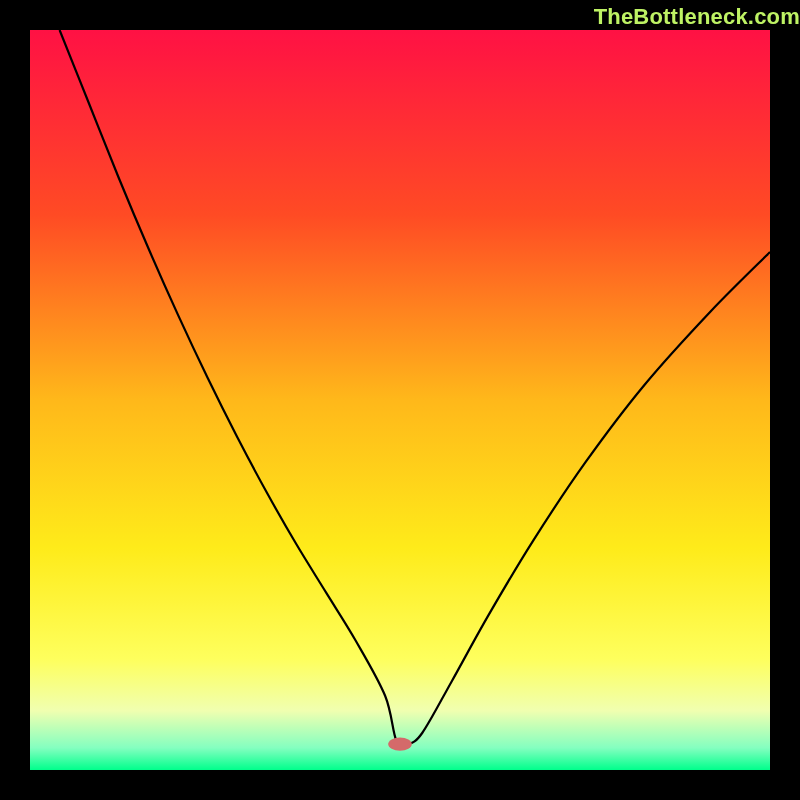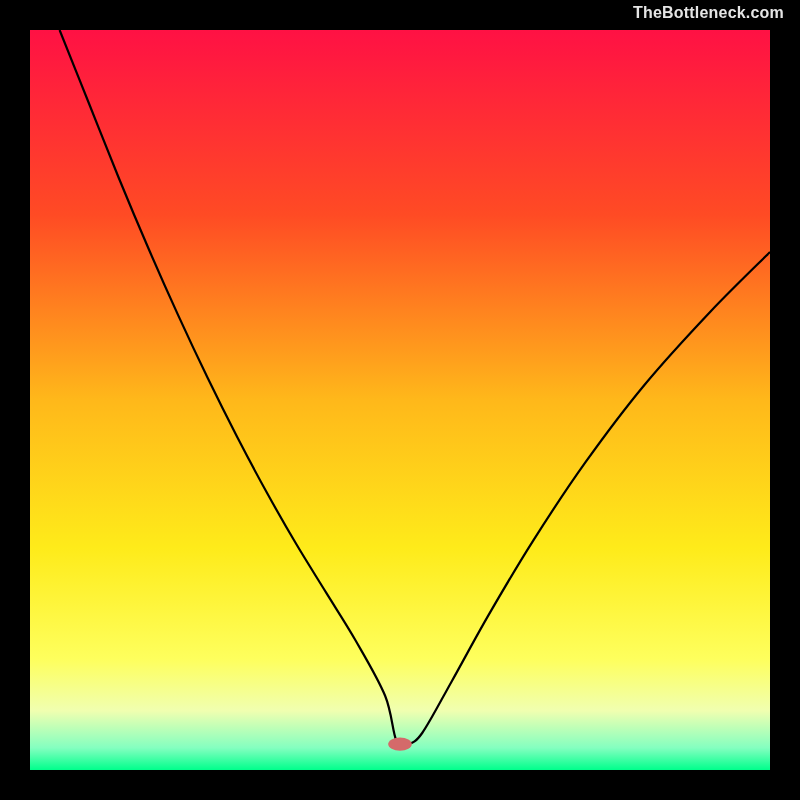--- a/index.html
+++ b/index.html
@@ -14,24 +14,24 @@
   .frame {
     position: absolute;
     top: 0; left: 0;
     width: 800px;
     height: 800px;
     background: #000;
   }
   .watermark {
     position: absolute;
     top: 4px;
-    right: 16px;
-    font-size: 16px;
+    right: 0;
+    font-size: 22px;
     font-weight: 600;
-    color: #e5e5e5;
+    color: #bef264;
     letter-spacing: 0.2px;
     z-index: 10;
     user-select: none;
   }
   .plot-svg {
     position: absolute;
     top: 30px;
     left: 30px;
     width: 740px;
     height: 740px;

